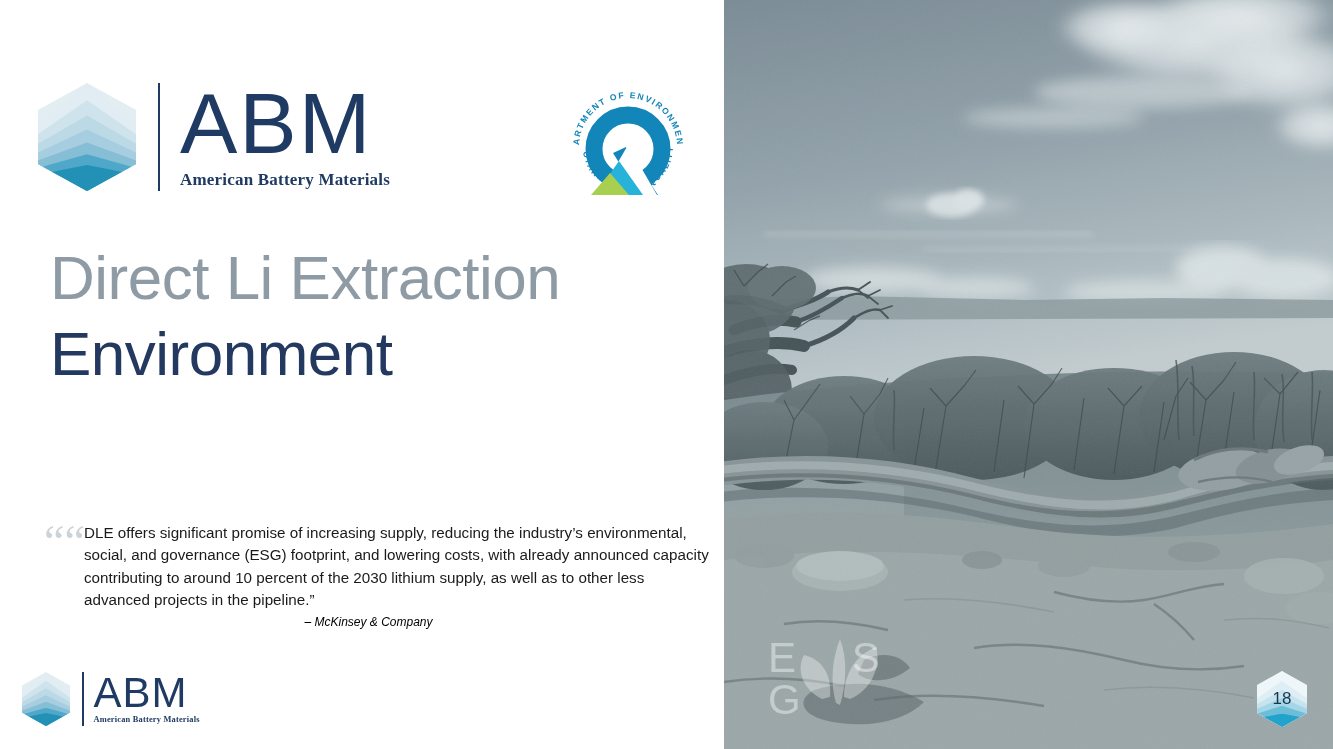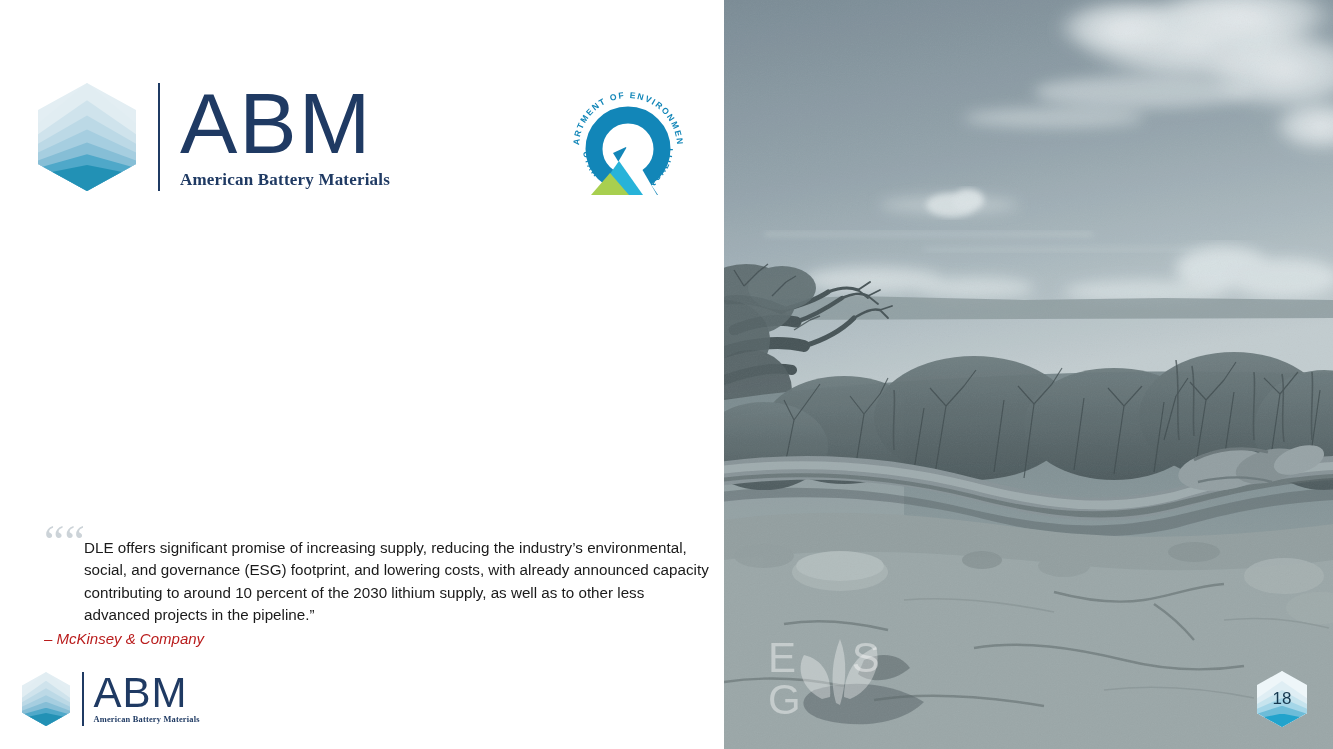--- a/index.html
+++ b/index.html
@@ -111,29 +111,28 @@
     margin-top: 2px;
     user-select: none;
   }
   .quote-text {
     flex: 1 1 auto;
     font-family: "Liberation Sans", sans-serif;
     font-size: 15.2px;
     line-height: 1.47;
     color: #1a1a1a;
     text-align: left;
-    margin-top: 15px;
   }
   .quote-attrib {
     margin-top: 4px;
-    text-align: left;
+    text-align: center;
     font-family: "Liberation Sans", sans-serif;
     font-style: italic;
-    font-size: 15px;
-    color: #b91c1c;
+    font-size: 12px;
+    color: #000000;
     padding-right: 16px;
   }
 
   
   .abm-logo-footer {
     position: absolute;
     left: 22px; top: 672px;
     display: flex;
     align-items: center;
   }
@@ -249,20 +248,22 @@
 
           <path d="M 65,78 L 94,128 L 36,128 Z" fill="#ffffff"></path>
           <path d="M 56,94 L 80,128 L 32,128 Z" fill="#27b3d9"></path>
           <path d="M 47,106 L 66,128 L 28,128 Z" fill="#a8cf4f"></path>
           <rect x="0" y="128" width="130" height="12" fill="#ffffff"></rect>
         </g>
       </svg>
     </div>
 
     <div class="title-block">
+      <div class="title-line title-muted">Direct Li Extraction</div>
+      <div class="title-line title-dark">Environment</div>
     </div>
 
     <div class="quote-block">
       <div class="quote-row">
         <div class="quote-mark">““</div>
         <div class="quote-text">DLE offers significant promise of increasing supply, reducing the industry’s environmental, social, and governance (ESG) footprint, and lowering costs, with already announced capacity contributing to around 10 percent of the 2030 lithium supply, as well as to other less advanced projects in the pipeline.”</div>
       </div>
       <div class="quote-attrib">– McKinsey &amp; Company</div>
     </div>
 

